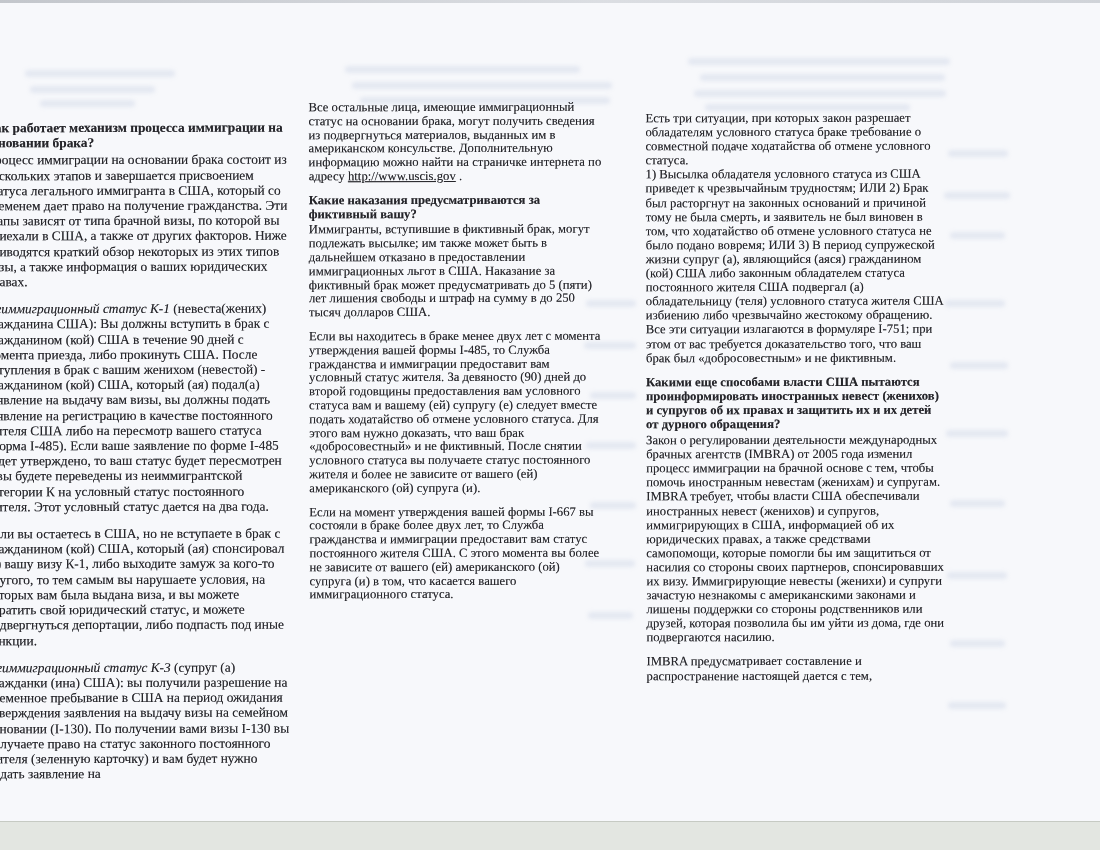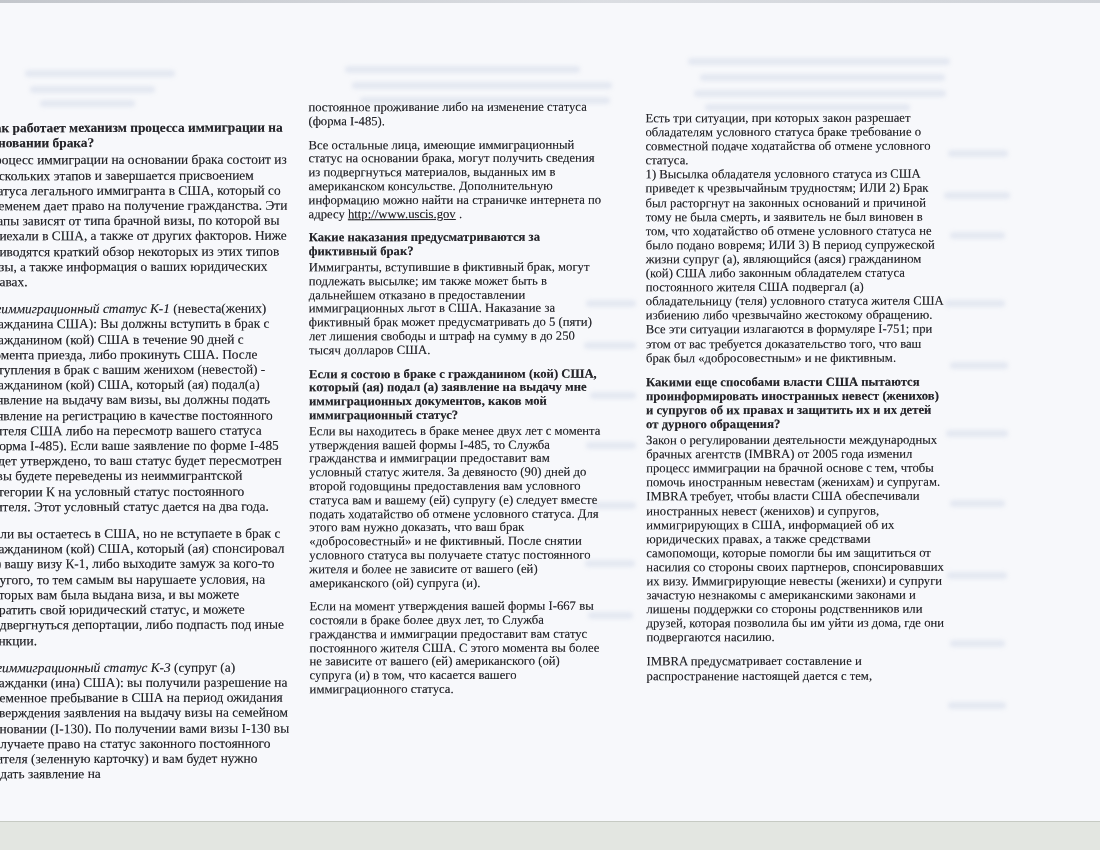--- a/index.html
+++ b/index.html
@@ -91,25 +91,23 @@
       <div class="ghost" style="left: 588px; top: 612px; width: 45px; background: rgb(204, 213, 230);"></div>
     </div>
   <div class="col col-left" style="color: rgb(38, 38, 43);">
       <div class="block heading"><span>Как работает механизм процесса иммиграции на основании брака?</span></div>
       <div class="block para"><span>Процесс иммиграции на основании брака состоит из нескольких этапов и завершается присвоением статуса легального иммигранта в США, который со временем дает право на получение гражданства.  Эти этапы зависят от типа брачной визы, по которой вы приехали в США, а также от других факторов.  Ниже приводятся краткий обзор некоторых из этих типов визы, а также информация о ваших юридических правах.</span></div>
       <div class="block para"><span class="italic">Неиммиграционный статус К-1 </span><span>(невеста(жених) гражданина США):  Вы должны вступить в брак с гражданином (кой) США в течение 90 дней с момента приезда, либо прокинуть США.  После вступления в брак с вашим женихом (невестой) - гражданином (кой) США, который (ая) подал(а) заявление на выдачу вам визы, вы должны подать заявление на регистрацию в качестве постоянного жителя США либо на пересмотр вашего статуса (форма I-485).  Если ваше заявление по форме I-485 будет утверждено, то ваш статус будет пересмотрен и вы будете переведены из неиммигрантской категории К на условный статус постоянного жителя.  Этот условный статус дается на два года.</span></div>
       <div class="block para"><span>Если вы остаетесь в США, но не вступаете в брак с гражданином (кой) США, который (ая) спонсировал (а) вашу визу К-1, либо выходите замуж за кого-то другого, то тем самым вы нарушаете условия, на которых вам была выдана виза, и вы можете утратить свой юридический статус, и можете подвергнуться депортации, либо подпасть под иные санкции.</span></div>
       <div class="block para"><span class="italic">Неиммиграционный статус К-3 </span><span>(супруг (а) гражданки (ина) США): вы получили разрешение на временное пребывание в США на период ожидания утверждения заявления на выдачу визы на семейном основании (I-130).  По получении вами визы I-130 вы получаете право на статус законного постоянного жителя (зеленную карточку) и вам будет нужно подать заявление на</span></div>
     </div>
   <div class="col col-middle" style="color: rgb(38, 38, 43);">
-      <div class="block para"><span>постоянное проживание либо на изменение статуса (форма I-485).</span></div>
       <div class="block para"><span>Все остальные лица, имеющие иммиграционный статус на основании брака, могут получить сведения из подвергнуться материалов, выданных им в американском консульстве. Дополнительную информацию можно найти на страничке интернета по адресу </span><span class="link">http://www.uscis.gov</span><span> .</span></div>
-      <div class="block heading"><span>Какие наказания предусматриваются за фиктивный брак?</span></div>
+      <div class="block heading"><span>Какие наказания предусматриваются за фиктивный вашу?</span></div>
       <div class="block para"><span>Иммигранты, вступившие в фиктивный брак, могут подлежать высылке; им также может быть в дальнейшем отказано в предоставлении иммиграционных льгот в США.  Наказание за фиктивный брак может предусматривать до 5 (пяти) лет лишения свободы и штраф на сумму в до 250 тысяч долларов США.</span></div>
-      <div class="block heading"><span>Если я состою в браке с гражданином (кой) США, который (ая) подал (а) заявление на выдачу мне иммиграционных документов, каков мой иммиграционный статус?</span></div>
       <div class="block para"><span>Если вы находитесь в браке менее двух лет с момента утверждения вашей формы I-485, то Служба гражданства и иммиграции предоставит вам условный статус жителя.  За девяносто (90) дней до второй годовщины предоставления вам условного статуса вам и вашему (ей) супругу (е) следует вместе подать ходатайство об отмене условного статуса.  Для этого вам нужно доказать, что ваш брак «добросовестный» и не фиктивный.  После снятии условного статуса вы получаете статус постоянного жителя и более не зависите от вашего (ей) американского (ой) супруга (и).</span></div>
       <div class="block para"><span>Если на момент утверждения вашей формы I-667 вы состояли в браке более двух лет, то Служба гражданства и иммиграции предоставит вам статус постоянного жителя США.  С этого момента вы более не зависите от вашего (ей) американского (ой) супруга (и) в том, что касается вашего иммиграционного статуса.</span></div>
     </div>
   <div class="col col-right" style="color: rgb(38, 38, 43);">
       <div class="block para no-gap"><span>Есть три ситуации, при которых закон разрешает обладателям условного статуса браке требование о совместной подаче ходатайства об отмене условного статуса.</span></div>
       <div class="block para"><span>1) Высылка обладателя условного статуса из США приведет к чрезвычайным трудностям; ИЛИ 2) Брак был расторгнут на законных оснований и причиной тому не была смерть, и заявитель не был виновен в том, что ходатайство об отмене условного статуса не было подано вовремя; ИЛИ 3) В период супружеской жизни супруг (а), являющийся (аяся) гражданином (кой) США либо законным обладателем статуса постоянного жителя США подвергал (а) обладательницу (теля) условного статуса жителя США избиению либо чрезвычайно жестокому обращению.  Все эти ситуации излагаются в формуляре I-751; при этом от вас требуется доказательство того, что ваш брак был «добросовестным» и не фиктивным.</span></div>
       <div class="block heading"><span>Какими еще способами власти США пытаются проинформировать иностранных невест (женихов) и супругов об их правах и защитить их и их детей от дурного обращения?</span></div>
       <div class="block para"><span>Закон о регулировании деятельности международных брачных агентств (IMBRA) от 2005 года изменил процесс иммиграции на брачной основе с тем, чтобы помочь иностранным невестам (женихам) и супругам. IMBRA требует, чтобы власти США обеспечивали иностранных невест (женихов) и супругов, иммигрирующих в США, информацией об их юридических правах, а также средствами самопомощи, которые помогли бы им защититься от насилия со стороны своих партнеров, спонсировавших их визу.  Иммигрирующие невесты (женихи) и супруги зачастую незнакомы с американскими законами и лишены поддержки со стороны родственников или друзей, которая позволила бы им уйти из дома, где они подвергаются насилию.</span></div>
       <div class="block para"><span>IMBRA предусматривает составление и распространение настоящей дается с тем,</span></div>
     </div>

